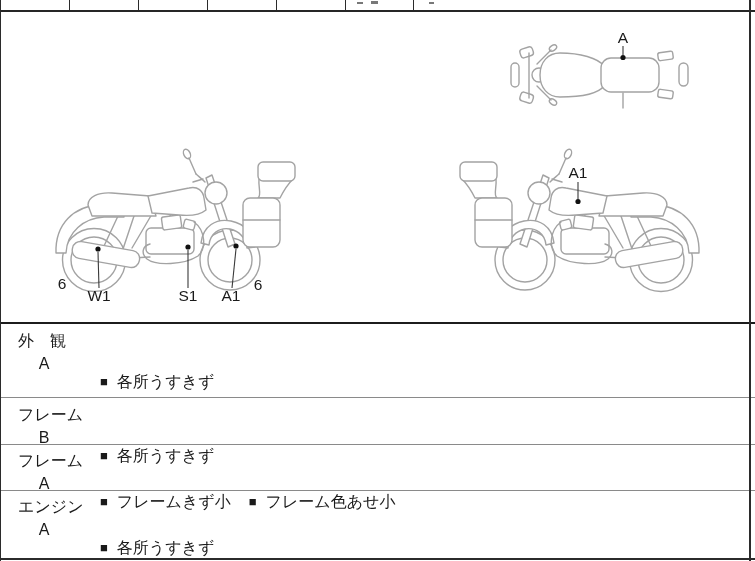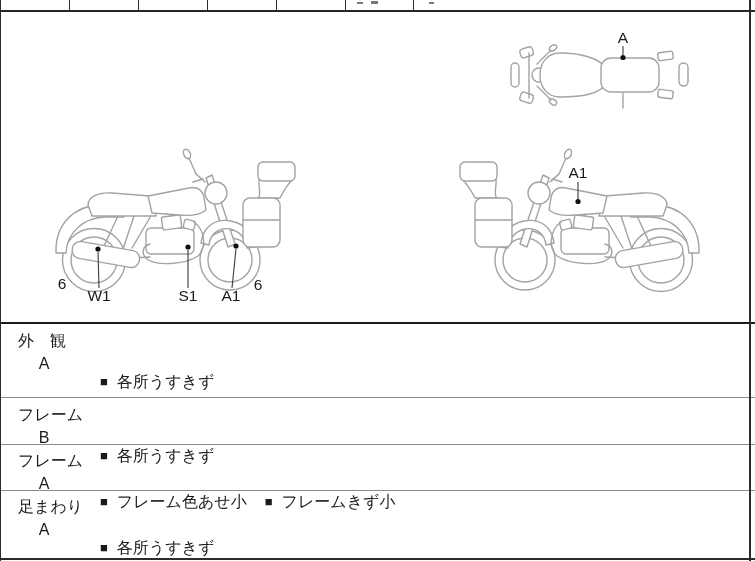--- a/index.html
+++ b/index.html
@@ -168,30 +168,30 @@
   </div>
 
   <div class="divider" style="top:444px"></div>
 
   <div class="row" style="top:447px">
     <div class="cat">
       <span>フレーム</span>
       <span class="grade">A</span>
     </div>
     <div class="notes">
+      <span class="note"><span class="bullet">■</span><span>フレームきず小</span></span>
       <span class="note"><span class="bullet">■</span><span>フレーム色あせ小</span></span>
-      <span class="note"><span class="bullet">■</span><span>フレームきず小</span></span>
     </div>
   </div>
 
   <div class="divider" style="top:490px"></div>
 
   <div class="row" style="top:493px">
     <div class="cat">
-      <span>足まわり</span>
+      <span>エンジン</span>
       <span class="grade">A</span>
     </div>
     <div class="notes">
       <span class="note"><span class="bullet">■</span><span>各所うすきず</span></span>
     </div>
   </div>
 
   <div class="b-left"></div>
   <div class="b-right"></div>
   <div class="b-bottom"></div>

